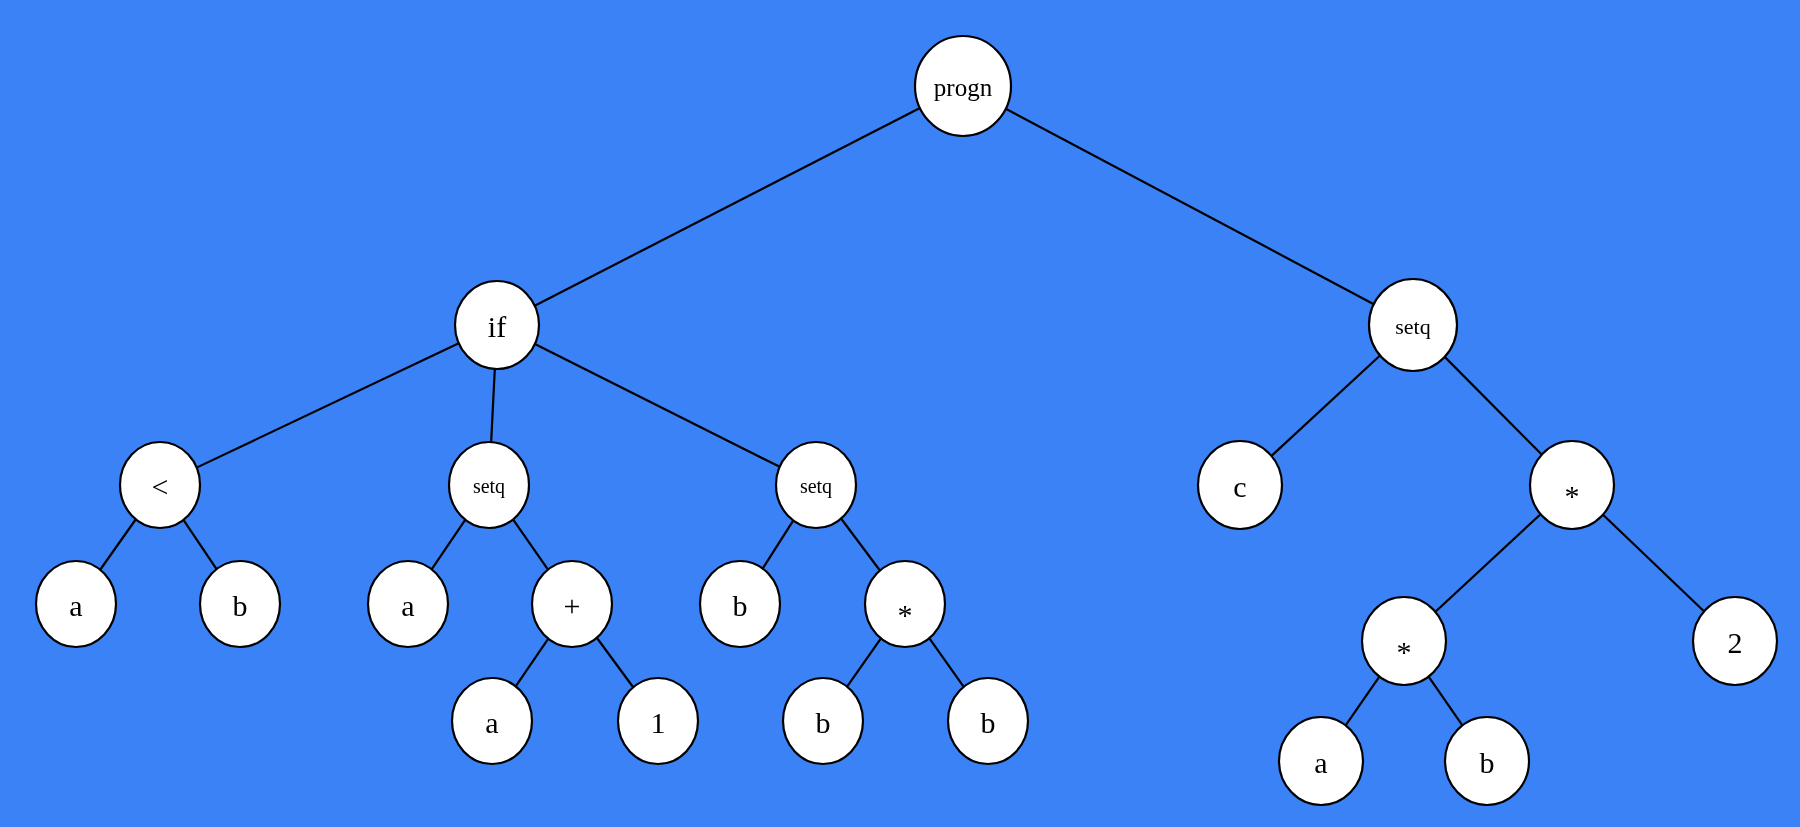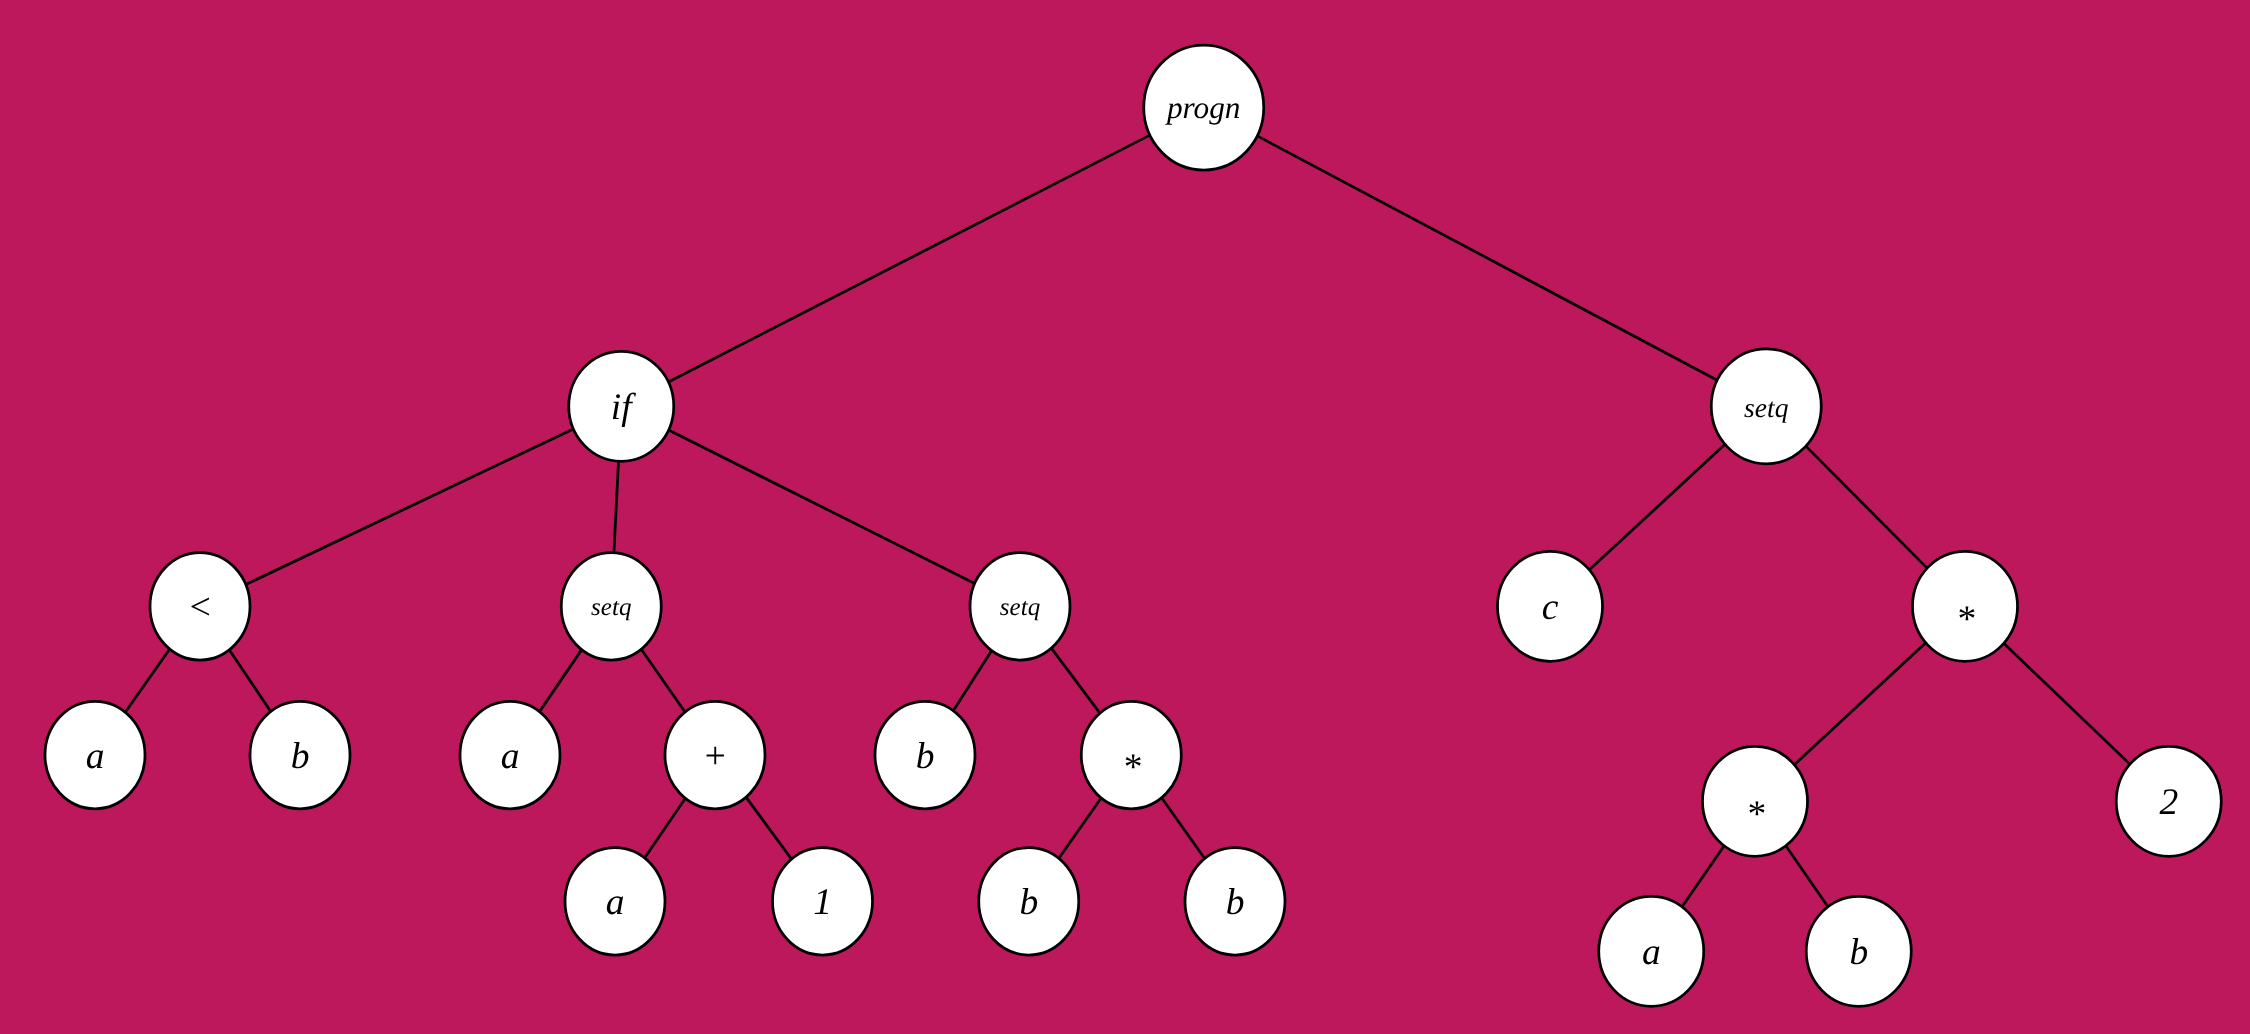--- a/index.html
+++ b/index.html
@@ -8,23 +8,22 @@
     padding: 0;
     background: #ffffff;
   }
   body {
     font-family: "Liberation Serif", "DejaVu Serif", serif;
   }
   #canvas-wrap {
     position: relative;
     width: 1800px;
     height: 827px;
-    background: #be185d;
+    background: #3b82f6;
     overflow: hidden;
-    font-style: italic;
   }
   svg#tree-svg {
     position: absolute;
     left: 0;
     top: 0;
     width: 1800px;
     height: 827px;
     display: block;
   }
   .edge-line {

